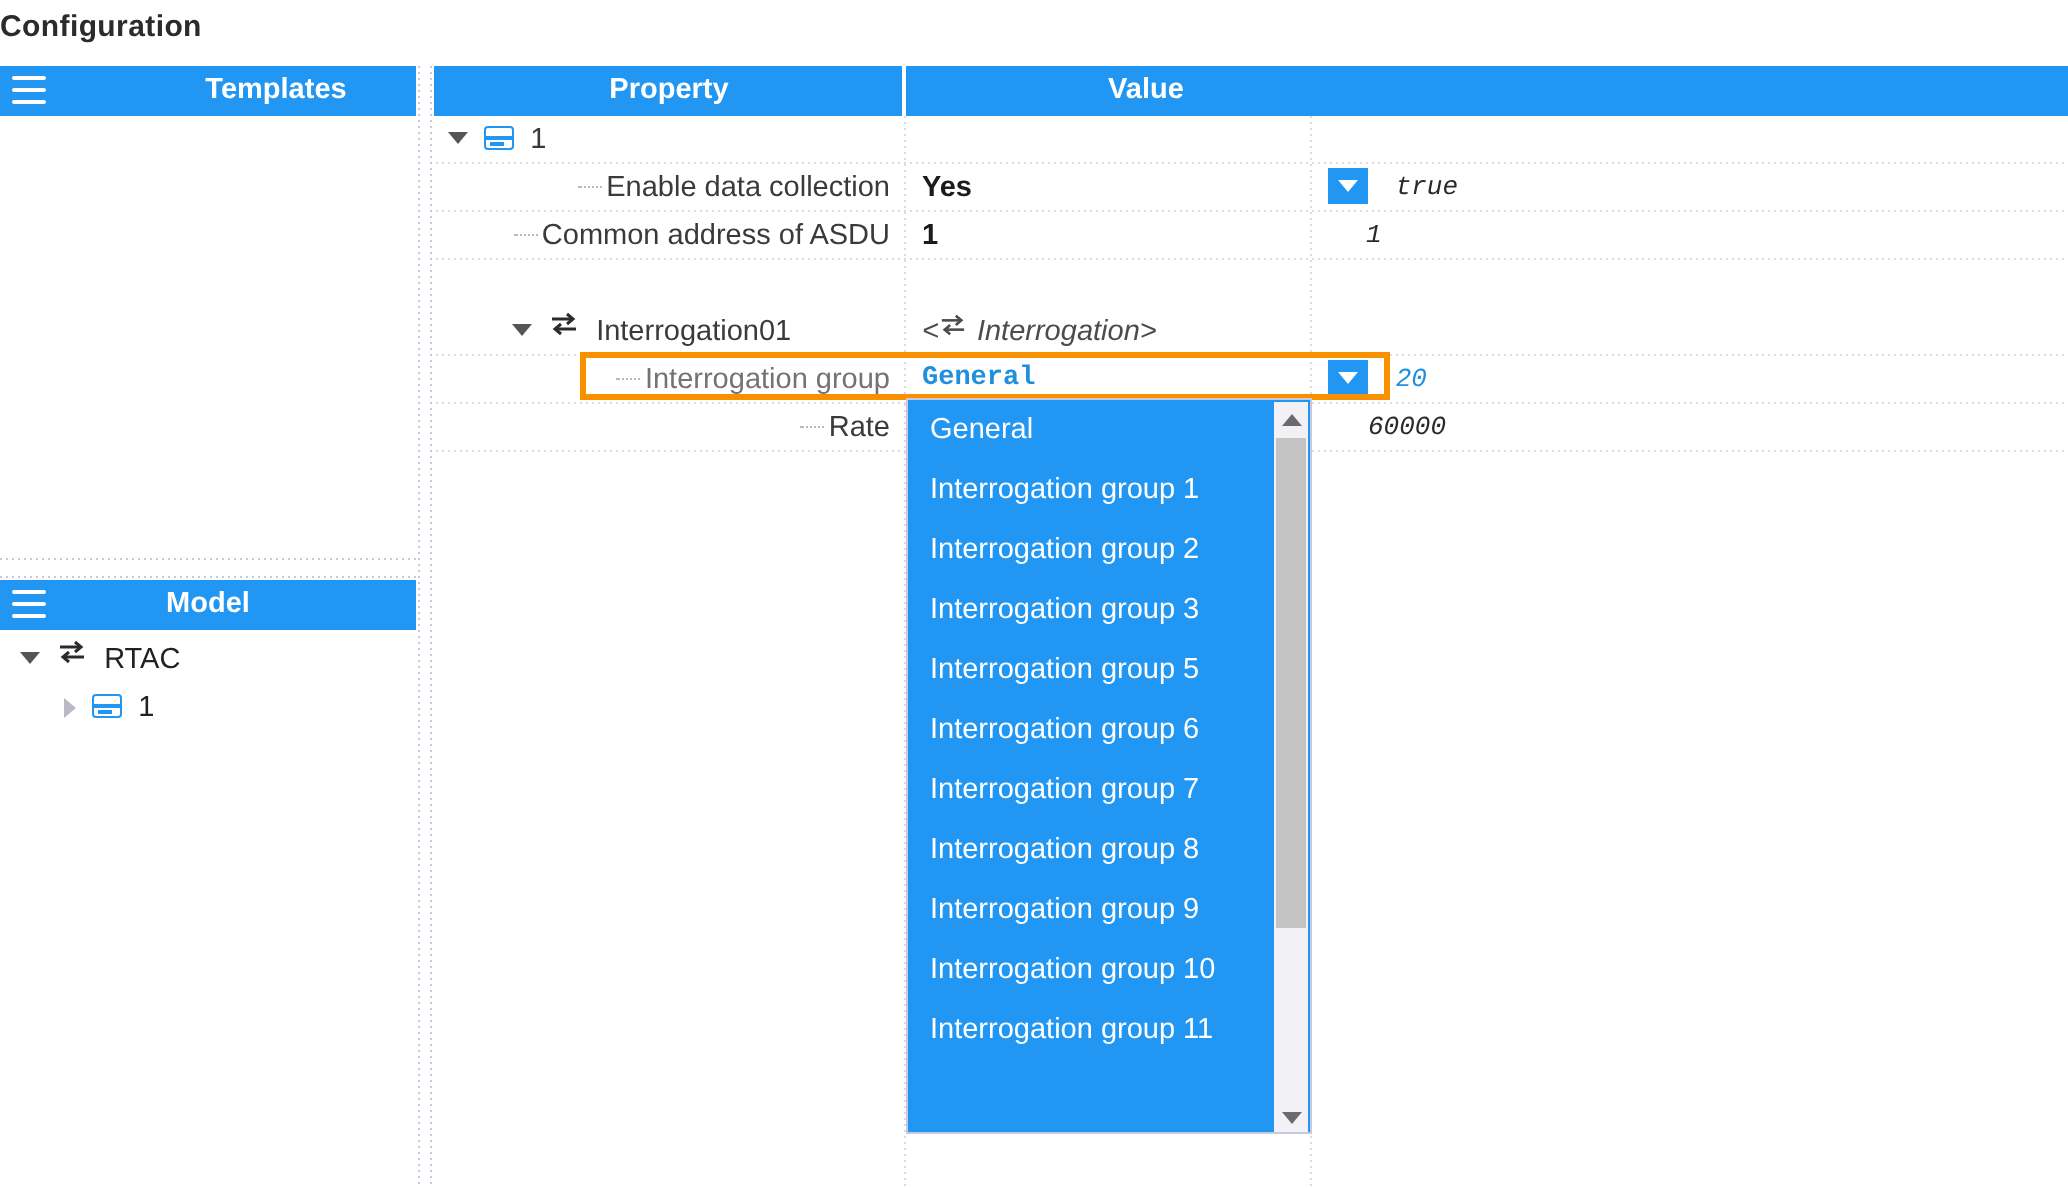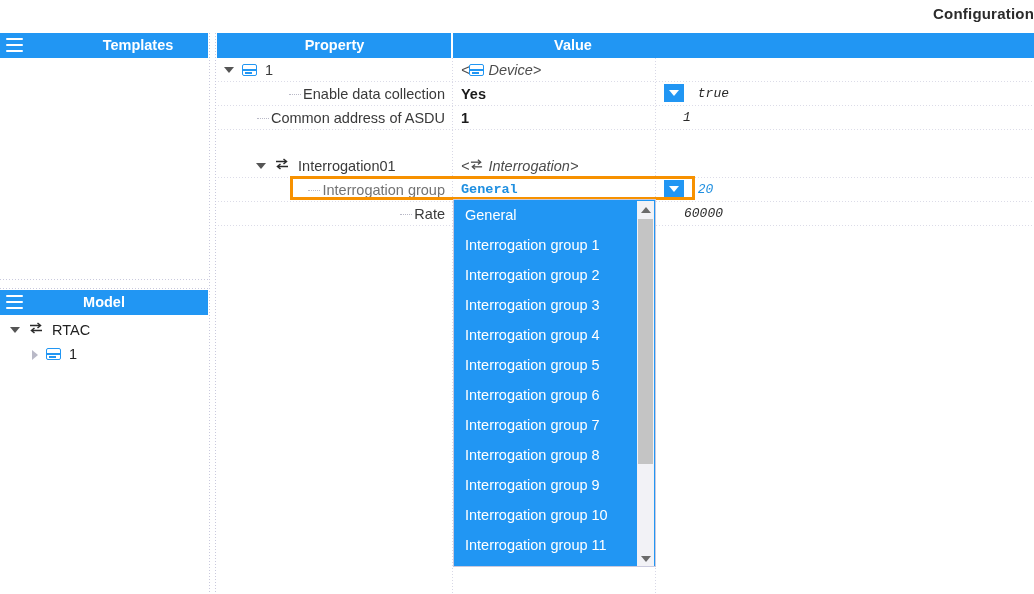--- a/index.html
+++ b/index.html
@@ -8,21 +8,21 @@
     background:#ffffff;
     font-family:"Liberation Sans", sans-serif;
     font-size:14.5px;
     color:#222222;
     overflow:hidden;
     position:relative;
   }
   
   #page-title{
     position:absolute;left:0;top:5px;width:1034px;
-    text-align:right;
+    text-align:left;
     font-weight:bold;font-size:15px;color:#2b2b2b;
     letter-spacing:.2px;
   }
   
   .panel-head{
     position:absolute;
     background:#2196f3;
     color:#ffffff;
     font-weight:bold;
     font-size:14.5px;
@@ -260,23 +260,20 @@
 <div id="grid-body">
   <div class="col-sep" style="left:234px;"></div>
   <div class="col-sep" style="left:437px;"></div>
 
   <div class="row" style="top:0px;">
     <div class="prop-cell tree" style="padding-left:6px;">
       <span class="tri open"></span>
       <span class="dev-icon"></span>
       <span>1</span>
     </div>
-    <div class="val-cell ital-gray">
-      <span>&lt;</span><span class="dev-icon"></span><span>Device&gt;</span>
-    </div>
     <div class="extra-cell"></div>
   </div>
 
   <div class="row" style="top:24px;">
     <div class="prop-cell">
       <span class="dotline"></span><span>Enable data collection</span>
     </div>
     <div class="val-cell bold-val">Yes</div>
     <div class="extra-cell">
       <span class="combo-btn"></span>
@@ -341,21 +338,20 @@
   </div>
 </div>
 
 <div id="sel-box"></div>
 
 <div id="dropdown">
   <div class="dd-item">General</div>
   <div class="dd-item">Interrogation group 1</div>
   <div class="dd-item">Interrogation group 2</div>
   <div class="dd-item">Interrogation group 3</div>
-  <div class="dd-item">Interrogation group 4</div>
   <div class="dd-item">Interrogation group 5</div>
   <div class="dd-item">Interrogation group 6</div>
   <div class="dd-item">Interrogation group 7</div>
   <div class="dd-item">Interrogation group 8</div>
   <div class="dd-item">Interrogation group 9</div>
   <div class="dd-item">Interrogation group 10</div>
   <div class="dd-item">Interrogation group 11</div>
 
   <div id="dd-scroll">
     <div class="dd-arrow up">

